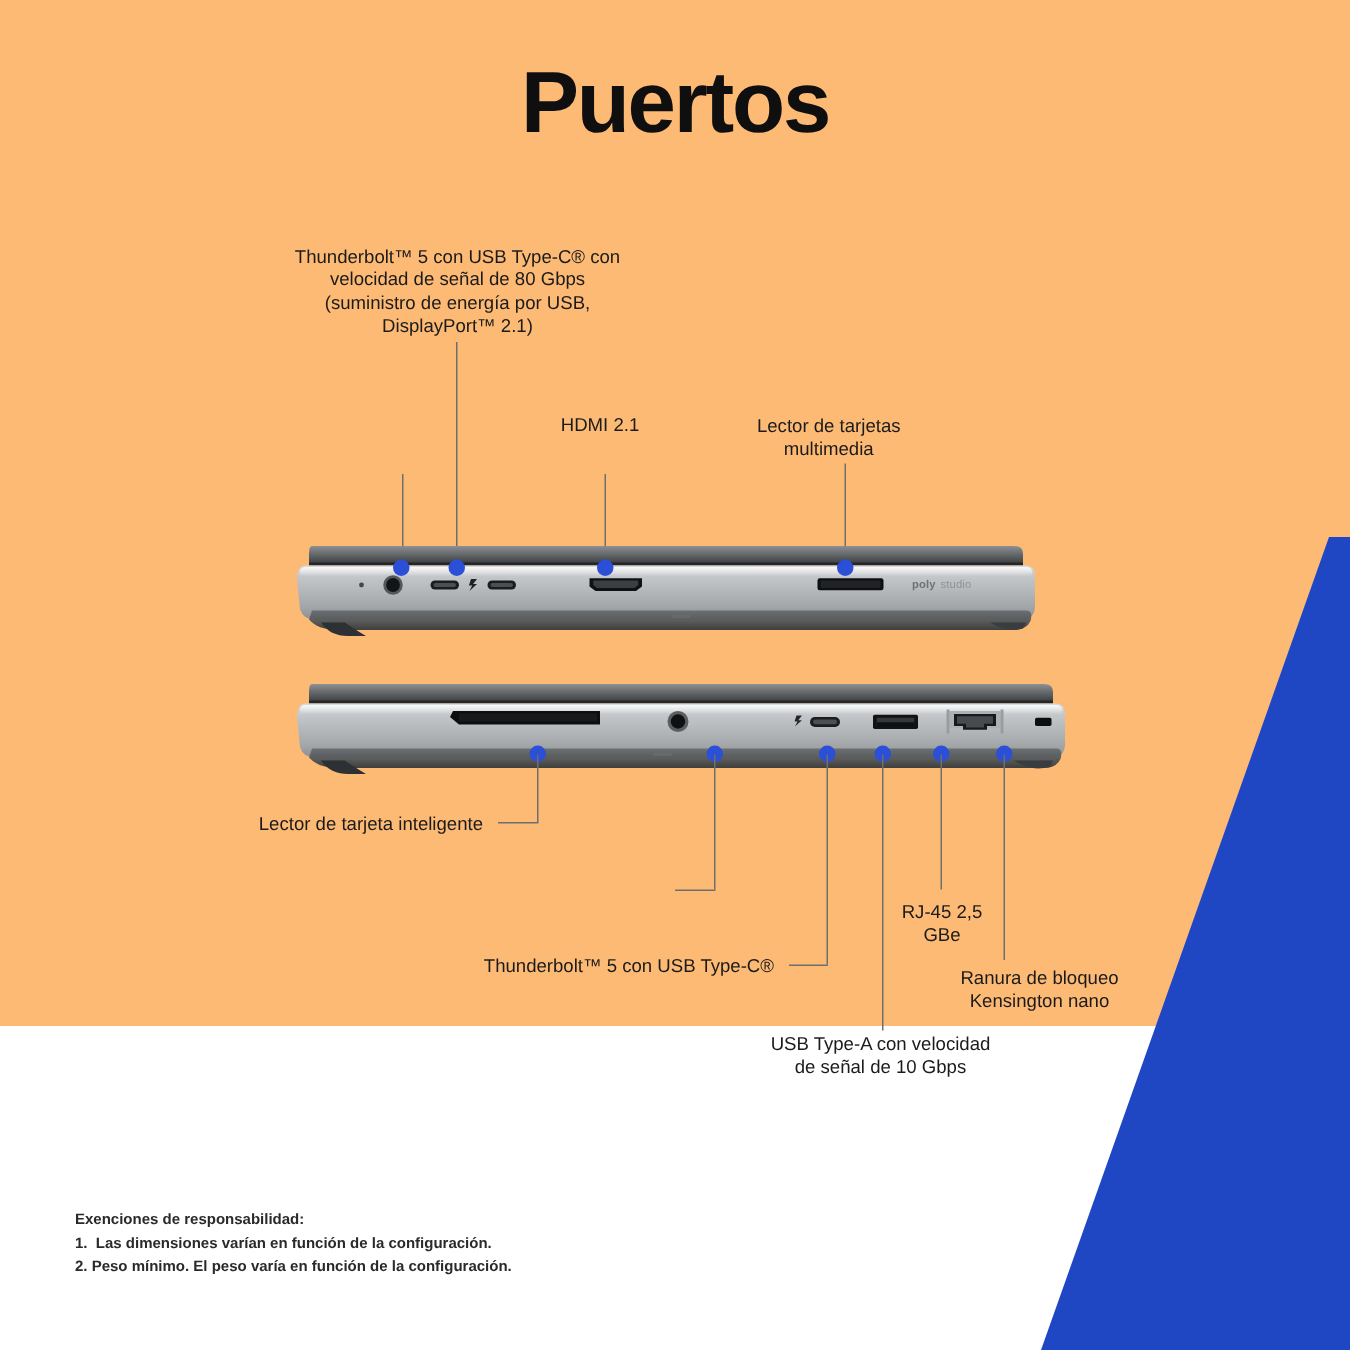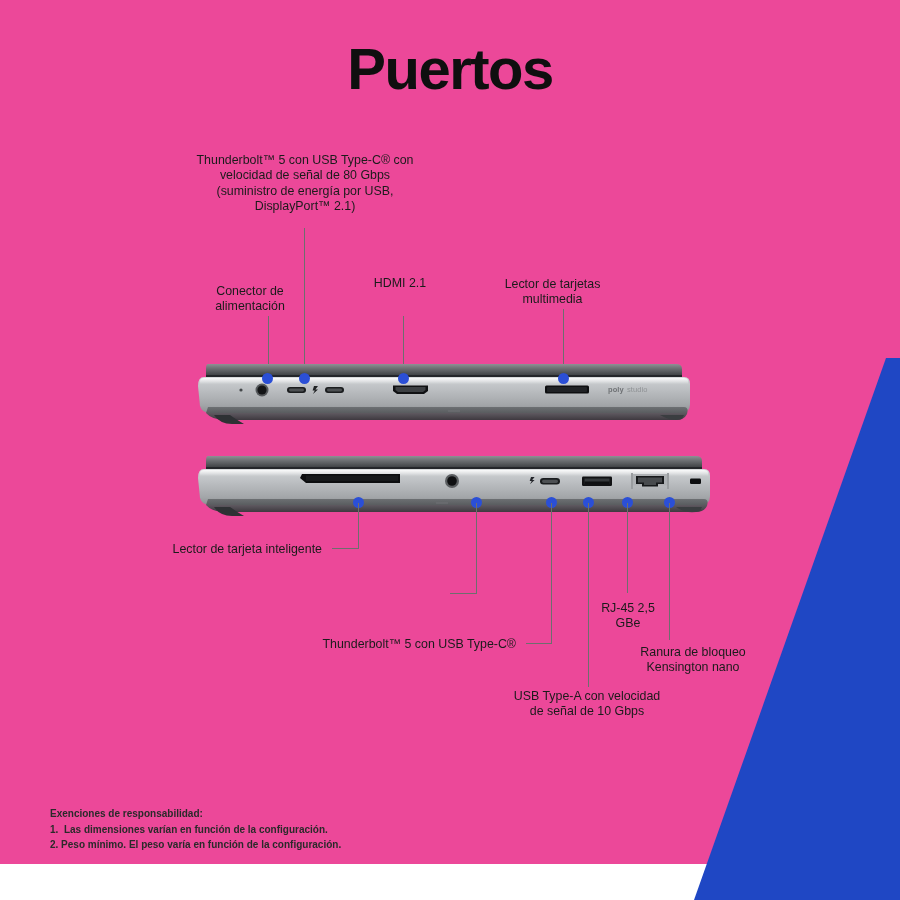--- a/index.html
+++ b/index.html
@@ -2,21 +2,21 @@
 <html><head>
 <meta charset="utf-8">
 <style>
   * { box-sizing: border-box; margin: 0; padding: 0; }
   html, body {
     width: 900px; height: 900px;
     background: #ffffff;
     font-family: "Liberation Sans", sans-serif;
     overflow: hidden;
   }
-  #page { position: relative; width: 900px; height: 864px; background: #ec4899; }
+  #page { position: relative; width: 900px; height: 684px; background: #fdba74; }
 
   
   .blue-wedge {
     position: absolute; left: 0; top: 0; width: 900px; height: 900px;
     pointer-events: none;
   }
 
   
   .page-title {
     position: absolute;
@@ -77,27 +77,25 @@
 <body>
 
 <div id="page">
 
   <svg class="blue-wedge" viewBox="0 0 900 900" width="900" height="900">
     <polygon points="886,358 900,358 900,900 694,900" fill="#1f47c4"></polygon>
   </svg>
 
   <div class="page-title">Puertos</div>
 
-  <div class="callout center" style="left:155px; top:153px; width:300px;">Thunderbolt™ 5 con USB Type-C® con
+  <div class="callout center" style="left:155px; top:164px; width:300px;">Thunderbolt™ 5 con USB Type-C® con
 velocidad de señal de 80 Gbps
 (suministro de energía por USB,
 DisplayPort™ 2.1)</div>
 
-  <div class="callout center" style="left:185px; top:284px; width:130px;">Conector de
-alimentación</div>
 
   <div class="callout center" style="left:340px; top:276px; width:120px;">HDMI 2.1</div>
 
   <div class="callout center" style="left:480px; top:277px; width:145px;">Lector de tarjetas
 multimedia</div>
 
   <div class="lead-v" style="left:304px; top:228px; height:150px;"></div>
   <div class="lead-v" style="left:268px; top:316px; height:62px;"></div>
   <div class="lead-v" style="left:403px; top:316px; height:62px;"></div>
   <div class="lead-v" style="left:563px; top:309px; height:69px;"></div>

